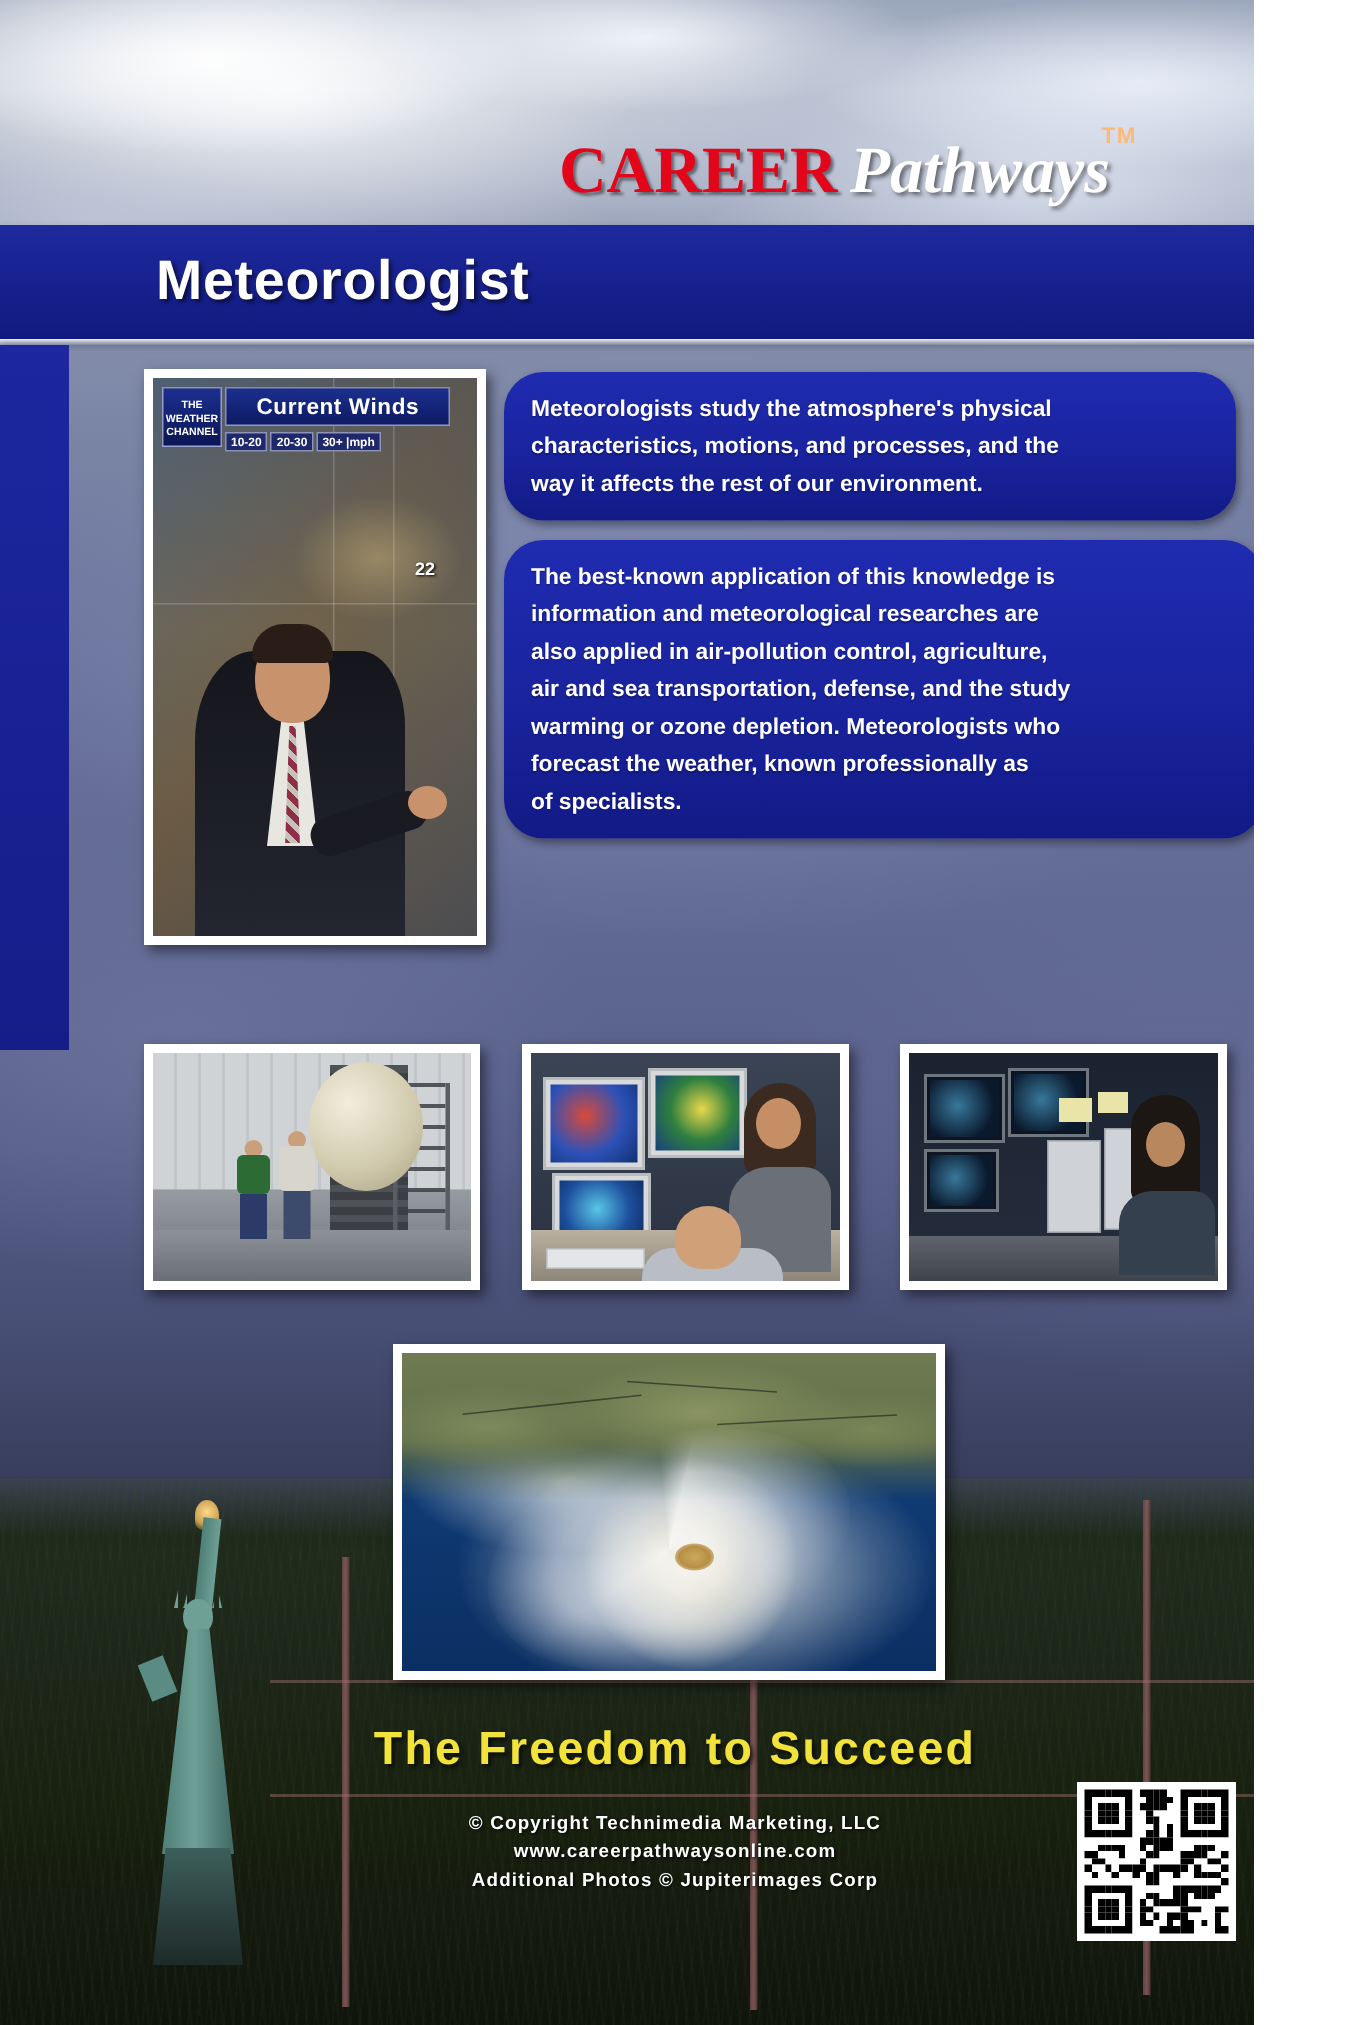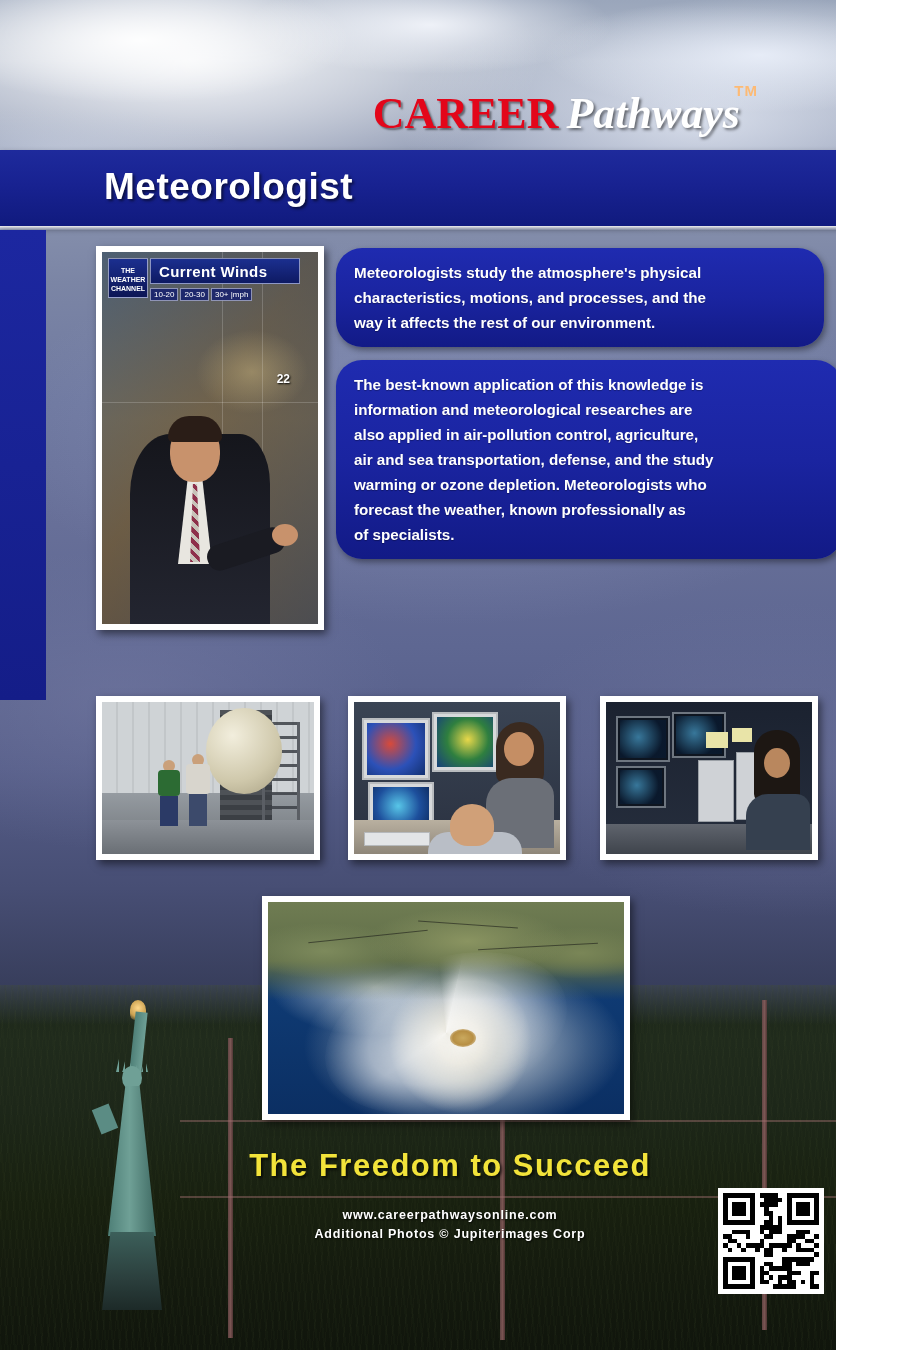--- a/index.html
+++ b/index.html
@@ -178,36 +178,36 @@
     background:
       radial-gradient(ellipse 80px 60px at 150px 120px, rgba(190,170,120,0.55), rgba(0,0,0,0) 70%),
       linear-gradient(125deg, rgba(90,110,130,0.6) 0%, rgba(120,100,70,0.5) 45%, rgba(70,80,95,0.6) 100%);
   }
   .tv-gridline { position: absolute; background: rgba(255,255,255,0.18); }
   .tv-banner {
     position: absolute; left: 48px; top: 6px; width: 150px; height: 26px;
     background: linear-gradient(to bottom, #1b2f8f, #0e1a63);
     border: 1px solid rgba(255,255,255,0.5);
     color: #fff; font-size: 15px; font-weight: bold;
-    line-height: 26px; padding-left: 8px; box-sizing: border-box;
+    line-height: 26px; padding-left: 20px; box-sizing: border-box;
     letter-spacing: 0.4px;
   }
   .tv-logo {
     position: absolute; left: 6px; top: 6px; width: 40px; height: 40px;
     background: linear-gradient(to bottom, #1b2f8f, #0c1555);
     border: 1px solid rgba(255,255,255,0.55);
     color: #fff; font-size: 7px; font-weight: bold; line-height: 9px;
     text-align: center; padding-top: 7px; box-sizing: border-box;
   }
   .tv-legend {
     position: absolute; left: 48px; top: 34px; width: 150px; height: 16px;
     display: flex; gap: 2px; align-items: center;
   }
   .tv-legend .chip {
-    font-size: 8px; color: #fff; font-weight: normal;
+    font-size: 8px; color: #fff; font-weight: bold;
     padding: 1px 3px; border: 1px solid rgba(255,255,255,0.5);
     background: rgba(20,30,110,0.85); white-space: nowrap;
   }
   .tv-temp {
     position: absolute; right: 28px; top: 120px;
     color: #ffffff; font-size: 12px; font-weight: bold;
     text-shadow: 1px 1px 2px #000;
   }
   .tv-anchor {
     position: absolute; left: 18px; bottom: 0; width: 160px; height: 290px;
@@ -585,20 +585,21 @@
     <div class="arm"></div>
     <div class="crown"></div>
     <div class="head"></div>
     <div class="tablet"></div>
     <div class="body"></div>
     <div class="pedestal"></div>
   </div>
 
   <div class="tagline">The Freedom to Succeed</div>
   <div class="copyright">
+    <span class="line">© Copyright Technimedia Marketing, LLC</span>
     <span class="line">www.careerpathwaysonline.com</span>
     <span class="line">Additional Photos © Jupiterimages Corp</span>
   </div>
 
   <div class="qr">
     <div class="qr-grid" id="qr-grid">
         <i class="on"></i>
         <i class="on"></i>
         <i class="on"></i>
         <i class="on"></i>

